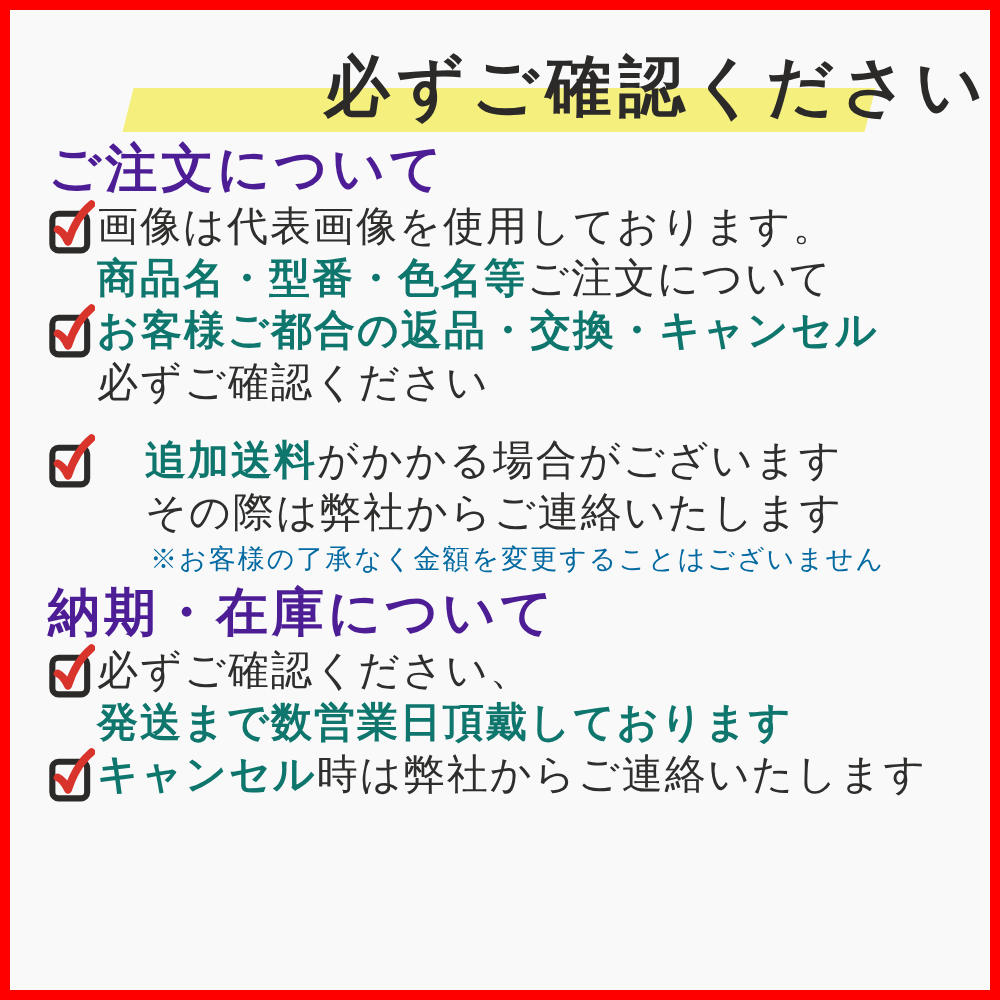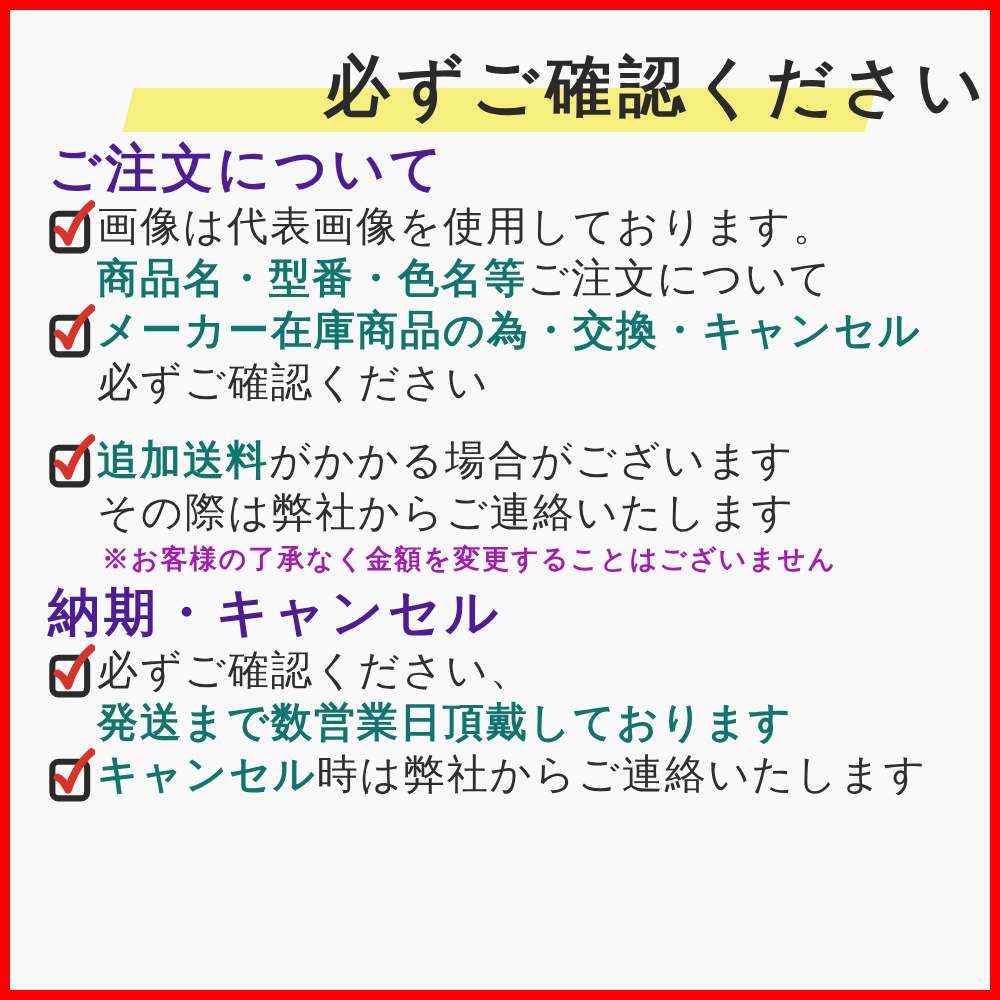--- a/index.html
+++ b/index.html
@@ -53,43 +53,43 @@
     white-space:nowrap;
   }
   .h-order{margin-top:52px;}
   .h-stock{margin-top:20px;}
   
   .item{
     display:flex;
     align-items:flex-start;
   }
   .mt18{margin-top:0;}
-  .mt26{margin-top:26px;}
+  .mt26{margin-top:26px;gap:48px;}
   .checkbox{
     flex:0 0 auto;
     width:47px;height:58px;
     margin:-3px 2px 0 0;
     overflow:visible;
   }
   .item-text{
     flex:1 1 auto;
     font-size:41px;
     line-height:52px;
     letter-spacing:2px;
     white-space:nowrap;
   }
   .item-text p{margin:0;}
   .red{color:#0f766e;font-weight:bold;}
   .note{
     font-size:27px;
     line-height:42px;
     letter-spacing:2px;
-    color:#a21caf;
+    color:#0369a1;
     padding-left:5px;
-    font-weight:bold;
+    font-weight:normal;
   }
 </style>
 </head>
 <body>
 
 <svg width="0" height="0" style="position:absolute" aria-hidden="true">
   <symbol id="chk" viewBox="0 0 54 64">
     <rect x="5" y="18" width="40" height="42" rx="7" fill="none" stroke="#2b2a29" stroke-width="7"></rect>
     <path d="M11 36 C16 38 20 44 23 50 C29 32 39 16 50 7" fill="none" stroke="#d8342c" stroke-width="9" stroke-linecap="round" stroke-linejoin="round"></path>
   </symbol>
@@ -115,39 +115,39 @@
           <p><span>画像は代表画像を使用しております。</span></p>
           <p><span class="red">商品名・型番・色名等</span><span>ご注文について</span></p>
         </div>
       </div>
 
       <div class="item mt18">
         <svg class="checkbox">
             <use href="#chk"></use>
           </svg>
         <div class="item-text">
-          <p><span class="red">メーカー在庫商品の為・交換・キャンセル</span></p>
+          <p><span class="red">お客様ご都合の返品・交換・キャンセル</span></p>
           <p><span>必ずご確認ください</span></p>
         </div>
       </div>
 
       <div class="item mt26">
         <svg class="checkbox">
             <use href="#chk"></use>
           </svg>
         <div class="item-text">
           <p><span class="red">追加送料</span><span>がかかる場合がございます</span></p>
           <p><span>その際は弊社からご連絡いたします</span></p>
           <p class="note">※お客様の了承なく金額を変更することはございません</p>
         </div>
       </div>
     </section>
 
     <section>
-      <h2 class="section-heading h-stock">納期・キャンセル</h2>
+      <h2 class="section-heading h-stock">納期・在庫について</h2>
 
       <div class="item mt18">
         <svg class="checkbox">
             <use href="#chk"></use>
           </svg>
         <div class="item-text">
           <p><span>必ずご確認ください、</span></p>
           <p><span class="red">発送まで数営業日頂戴しております</span></p>
         </div>
       </div>

